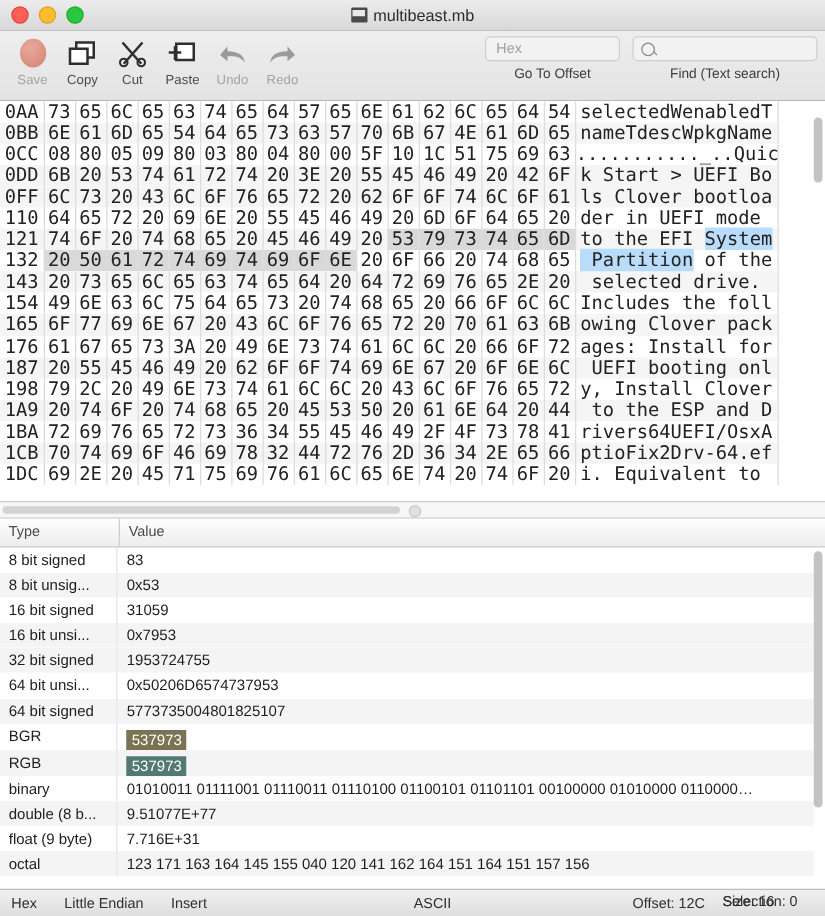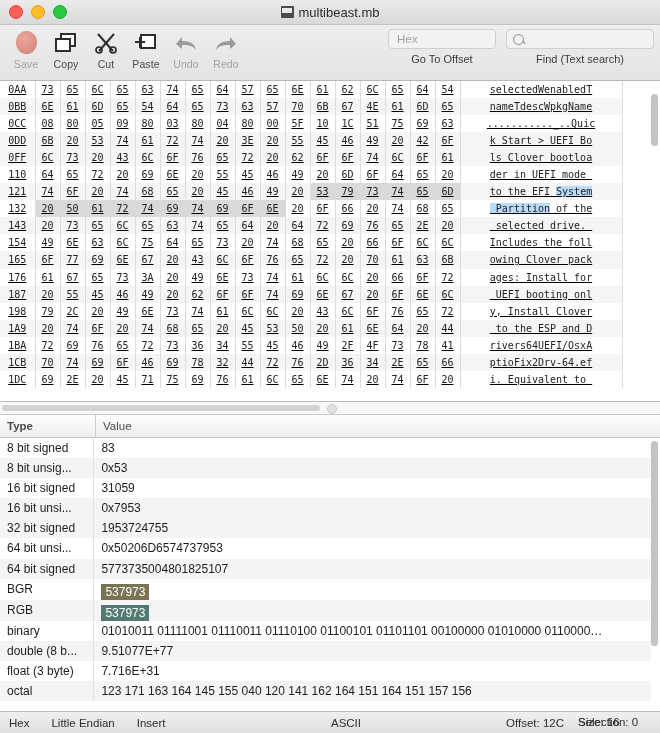--- a/index.html
+++ b/index.html
@@ -103,24 +103,23 @@
     flex: 0 0 auto;
     height: 320px;
     position: relative;
     background: #fff;
     overflow: hidden;
     border-bottom: 1px solid #bdbdbd;
   }
   table.hex {
     border-collapse: collapse;
     font-family: "DejaVu Sans Mono", monospace;
-    font-size: 10px;
+    font-size: 15px;
     table-layout: fixed;
     width: 536px;
-    text-decoration: underline;
   }
   table.hex td {
     height: 17.05px; line-height: 17.05px;
     padding: 0;
     text-align: center;
     color: #222;
     border-right: 1px solid #dcdcdc;
     box-sizing: border-box;
     white-space: pre;
   }
@@ -165,21 +164,21 @@
     position: relative;
     background: #fff;
     overflow: hidden;
   }
   .insp-head {
     display: flex; height: 22px; align-items: stretch;
     background: linear-gradient(to bottom,#fefefe,#ededed);
     border-bottom: 1px solid #c6c6c6;
     font-size: 11.5px; color: #4a4a4a;
   }
-  .insp-head .col1 { width: 88px; padding-left: 7px; display:flex; align-items:center; border-right:1px solid #cdcdcd;font-weight:bold;}
+  .insp-head .col1 { width: 88px; padding-left: 7px; display:flex; align-items:center; border-right:1px solid #cdcdcd;}
   .insp-head .col2 { flex:1; padding-left: 7px; display:flex; align-items:center;}
   table.insp {
     border-collapse: collapse; width: 651px; table-layout: fixed;
     font-size: 12px;
   }
   table.insp td {
     height: 20.1px; line-height: 20.1px;
     padding: 0 0 0 7px;
     color: #1d1d1d;
     white-space: nowrap; overflow: hidden;
@@ -750,21 +749,21 @@
           </tr>
           <tr>
             <td class="ty">binary</td>
             <td class="va">01010011 01111001 01110011 01110100 01100101 01101101 00100000 01010000 0110000…</td>
           </tr>
           <tr class="alt">
             <td class="ty">double (8 b...</td>
             <td class="va">9.51077E+77</td>
           </tr>
           <tr>
-            <td class="ty">float (3 byte)</td>
+            <td class="ty">float (9 byte)</td>
             <td class="va">7.716E+31</td>
           </tr>
           <tr class="alt">
             <td class="ty">octal</td>
             <td class="va">123 171 163 164 145 155 040 120 141 162 164 151 164 151 157 156</td>
           </tr>
         </tbody>
     </table>
     <div class="insp-vscroll">
       <div class="thumb"></div>

